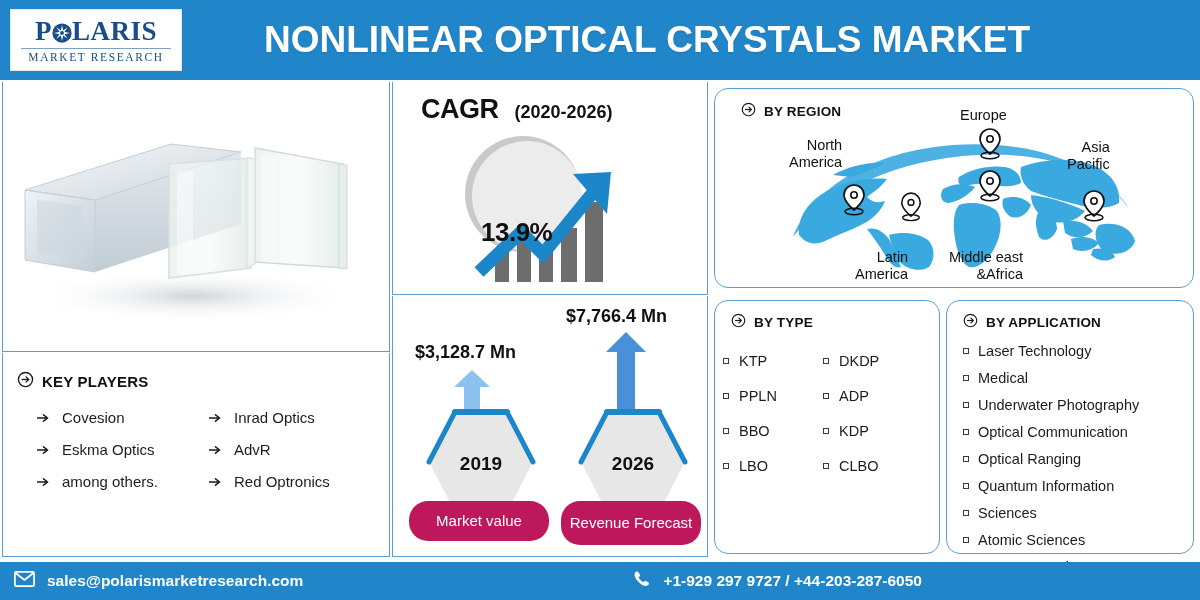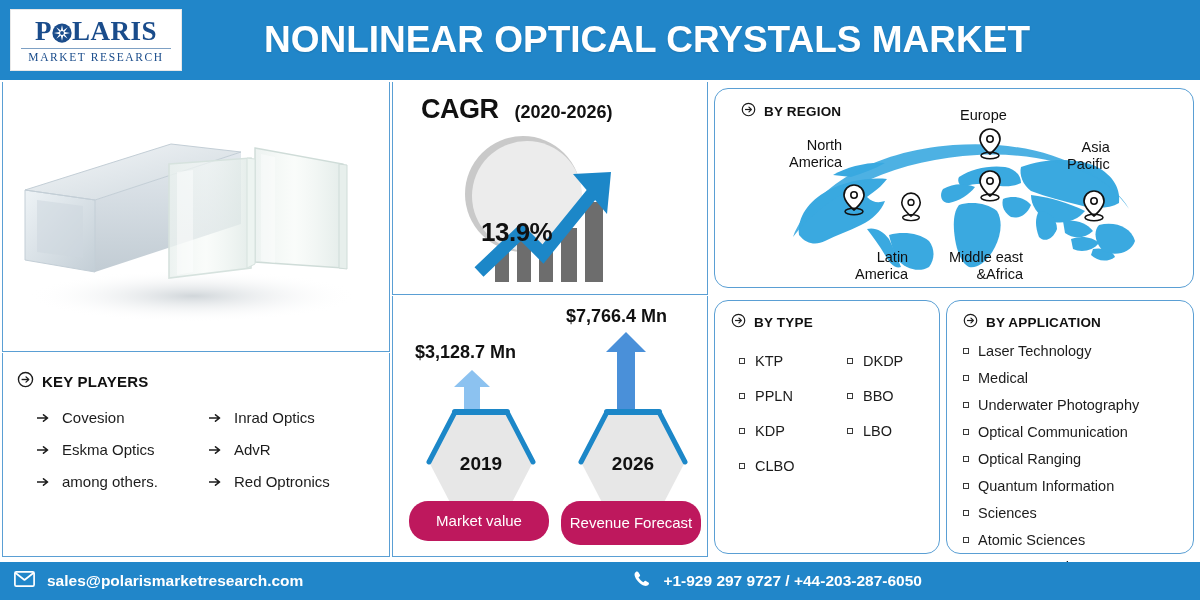--- a/index.html
+++ b/index.html
@@ -139,22 +139,22 @@
   .rn-na  { left: 74px;  top: 48px; }
   .rn-la  { left: 140px; top: 160px; }
   .rn-eu  { left: 245px; top: 18px; }
   .rn-me  { left: 234px; top: 160px; }
   .rn-ap  { left: 352px; top: 50px; }
   .pin { position: absolute; }
 
   
   .list-head { position: absolute; left: 16px; top: 12px; }
   .type-grid {
-    position: absolute; left: 24px; top: 42px; width: 196px;
-    display: grid; grid-template-columns: 88px 104px; column-gap: 20px;
+    position: absolute; left: 8px; top: 42px; width: 196px;
+    display: grid; grid-template-columns: 88px 104px; column-gap: 12px;
   }
   .li {
     display: flex; align-items: center; gap: 10px;
     height: 35px; font-size: 14.5px; color: #1c1c1c; white-space: nowrap;
   }
   .sq {
     flex: 0 0 auto; width: 6px; height: 6px;
     border: 1.4px solid #3a3a3a; background: #fff;
   }
   .app-list { position: absolute; left: 16px; top: 36px; width: 228px; }
@@ -516,20 +516,24 @@
       <div class="li">
           <span class="sq"></span>
           <span>DKDP</span>
         </div>
       <div class="li">
           <span class="sq"></span>
           <span>PPLN</span>
         </div>
       <div class="li">
           <span class="sq"></span>
+          <span>ADP</span>
+        </div>
+      <div class="li">
+          <span class="sq"></span>
           <span>BBO</span>
         </div>
       <div class="li">
           <span class="sq"></span>
           <span>KDP</span>
         </div>
       <div class="li">
           <span class="sq"></span>
           <span>LBO</span>
         </div>

